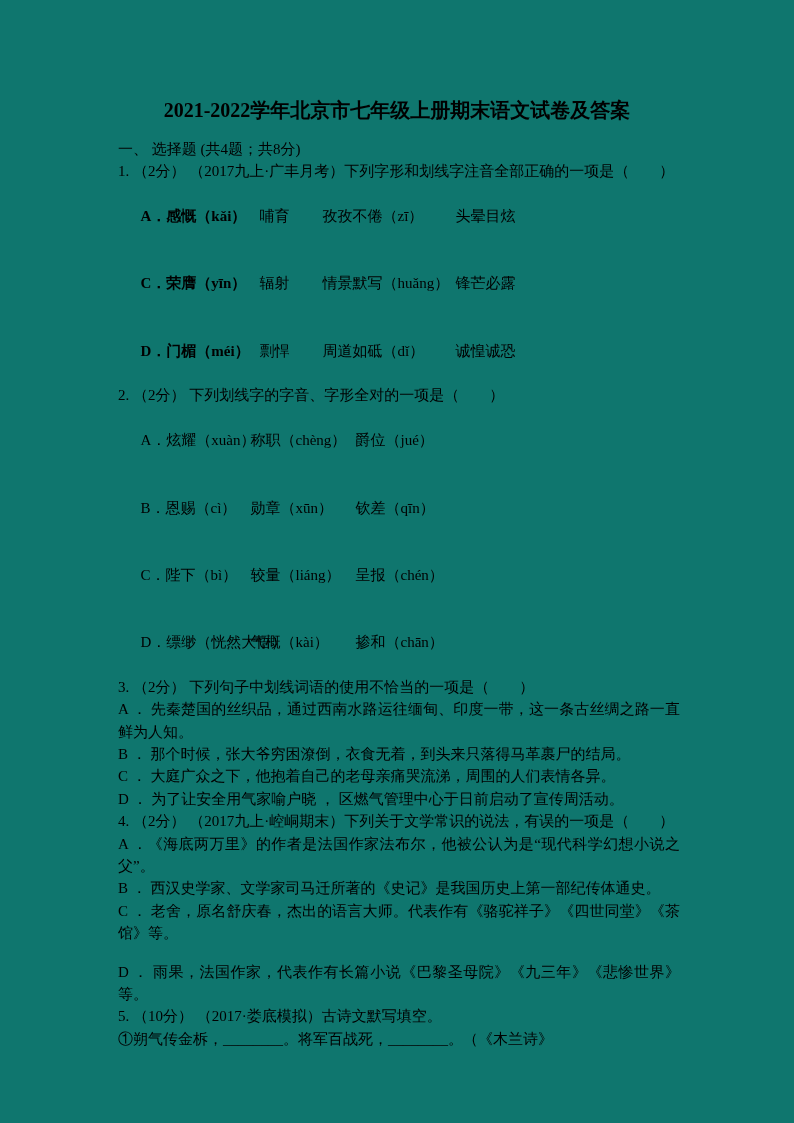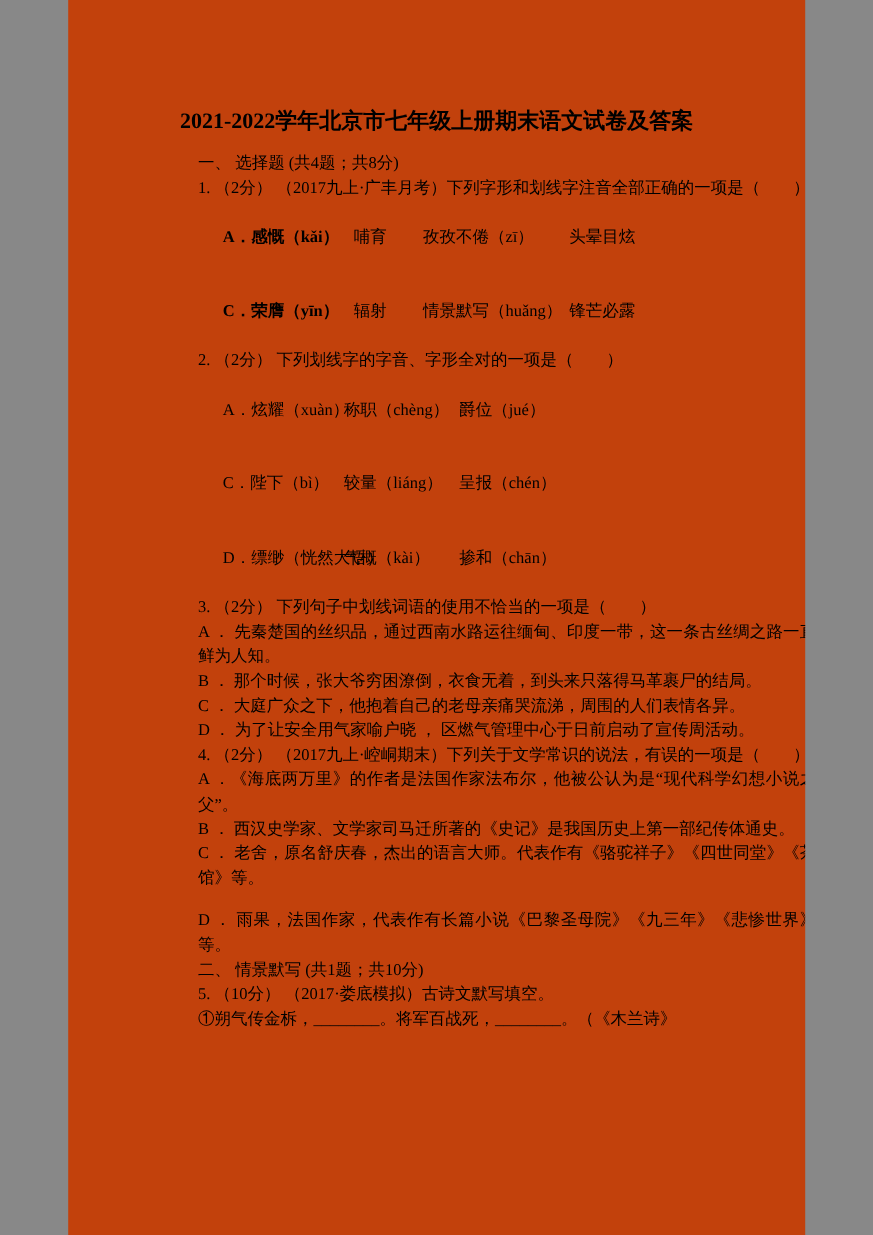--- a/index.html
+++ b/index.html
@@ -1,20 +1,20 @@
 <!DOCTYPE html>
 <html><head>
 <meta charset="utf-8">
 <style>
   html,body{margin:0;padding:0;background:#888;}
   .page{
     position:relative;
-    width:670px;height:1123px;
+    width:794px;height:1123px;
     margin:0 auto;
-    background:#c2410c;
+    background:#0f766e;
     font-family:"Liberation Serif","DejaVu Serif",serif;
     color:#000;
     overflow:hidden;
   }
   .title{
     margin:0;
     padding:96px 60px 0 60px;
     text-align:center;
     font-size:20px;
     font-weight:700;
@@ -47,24 +47,30 @@
 
     <div class="line">一、 选择题 (共4题；共8分)</div>
 
     <div class="line">1. （2分） （2017九上·广丰月考）下列字形和划线字注音全部正确的一项是（　　）</div>
     <div class="line opt-row q1">
       <span class="c1">A．感慨（kǎi）</span><span class="c2">哺育</span><span class="c3">孜孜不倦（zī）</span><span class="c4">头晕目炫</span>
     </div>
     <div class="line opt-row q1">
       <span class="c1">C．荣膺（yīn）</span><span class="c2">辐射</span><span class="c3">情景默写（huǎng）</span><span class="c4">锋芒必露</span>
     </div>
+    <div class="line opt-row q1">
+      <span class="c1">D．门楣（méi）</span><span class="c2">剽悍</span><span class="c3">周道如砥（dǐ）</span><span class="c4">诚惶诚恐</span>
+    </div>
 
     <div class="line">2. （2分） 下列划线字的字音、字形全对的一项是（　　）</div>
     <div class="line opt-row q2">
       <span class="c1">A．炫耀（xuàn）</span><span class="c2">称职（chèng）</span><span class="c3">爵位（jué）</span>
+    </div>
+    <div class="line opt-row q2">
+      <span class="c1">B．恩赐（cì）</span><span class="c2">勋章（xūn）</span><span class="c3">钦差（qīn）</span>
     </div>
     <div class="line opt-row q2">
       <span class="c1">C．陛下（bì）</span><span class="c2">较量（liáng）</span><span class="c3">呈报（chén）</span>
     </div>
     <div class="line opt-row q2">
       <span class="c1">D．缥缈（恍然大悟）</span><span class="c2">气概（kài）</span><span class="c3">掺和（chān）</span>
     </div>
 
     <div class="line">3. （2分） 下列句子中划线词语的使用不恰当的一项是（　　）</div>
     <div class="line">A ． 先秦楚国的丝织品，通过西南水路运往缅甸、印度一带，这一条古丝绸之路一直鲜为人知。</div>
@@ -72,19 +78,18 @@
     <div class="line">C ． 大庭广众之下，他抱着自己的老母亲痛哭流涕，周围的人们表情各异。</div>
     <div class="line">D ． 为了让安全用气家喻户晓 ， 区燃气管理中心于日前启动了宣传周活动。</div>
 
     <div class="line">4. （2分） （2017九上·崆峒期末）下列关于文学常识的说法，有误的一项是（　　）</div>
     <div class="line">A ．《海底两万里》的作者是法国作家法布尔，他被公认为是“现代科学幻想小说之父”。</div>
     <div class="line">B ． 西汉史学家、文学家司马迁所著的《史记》是我国历史上第一部纪传体通史。</div>
     <div class="line">C ． 老舍，原名舒庆春，杰出的语言大师。代表作有《骆驼祥子》《四世同堂》《茶馆》等。</div>
     <div class="spacer"></div>
     <div class="line">D ． 雨果，法国作家，代表作有长篇小说《巴黎圣母院》《九三年》《悲惨世界》等。</div>
 
-    <div class="line">二、 情景默写 (共1题；共10分)</div>
 
     <div class="line">5. （10分） （2017·娄底模拟）古诗文默写填空。</div>
     <div class="line">①朔气传金柝，________。将军百战死，________。（《木兰诗》</div>
 
   </div>
 </div>
 
 </body></html>

